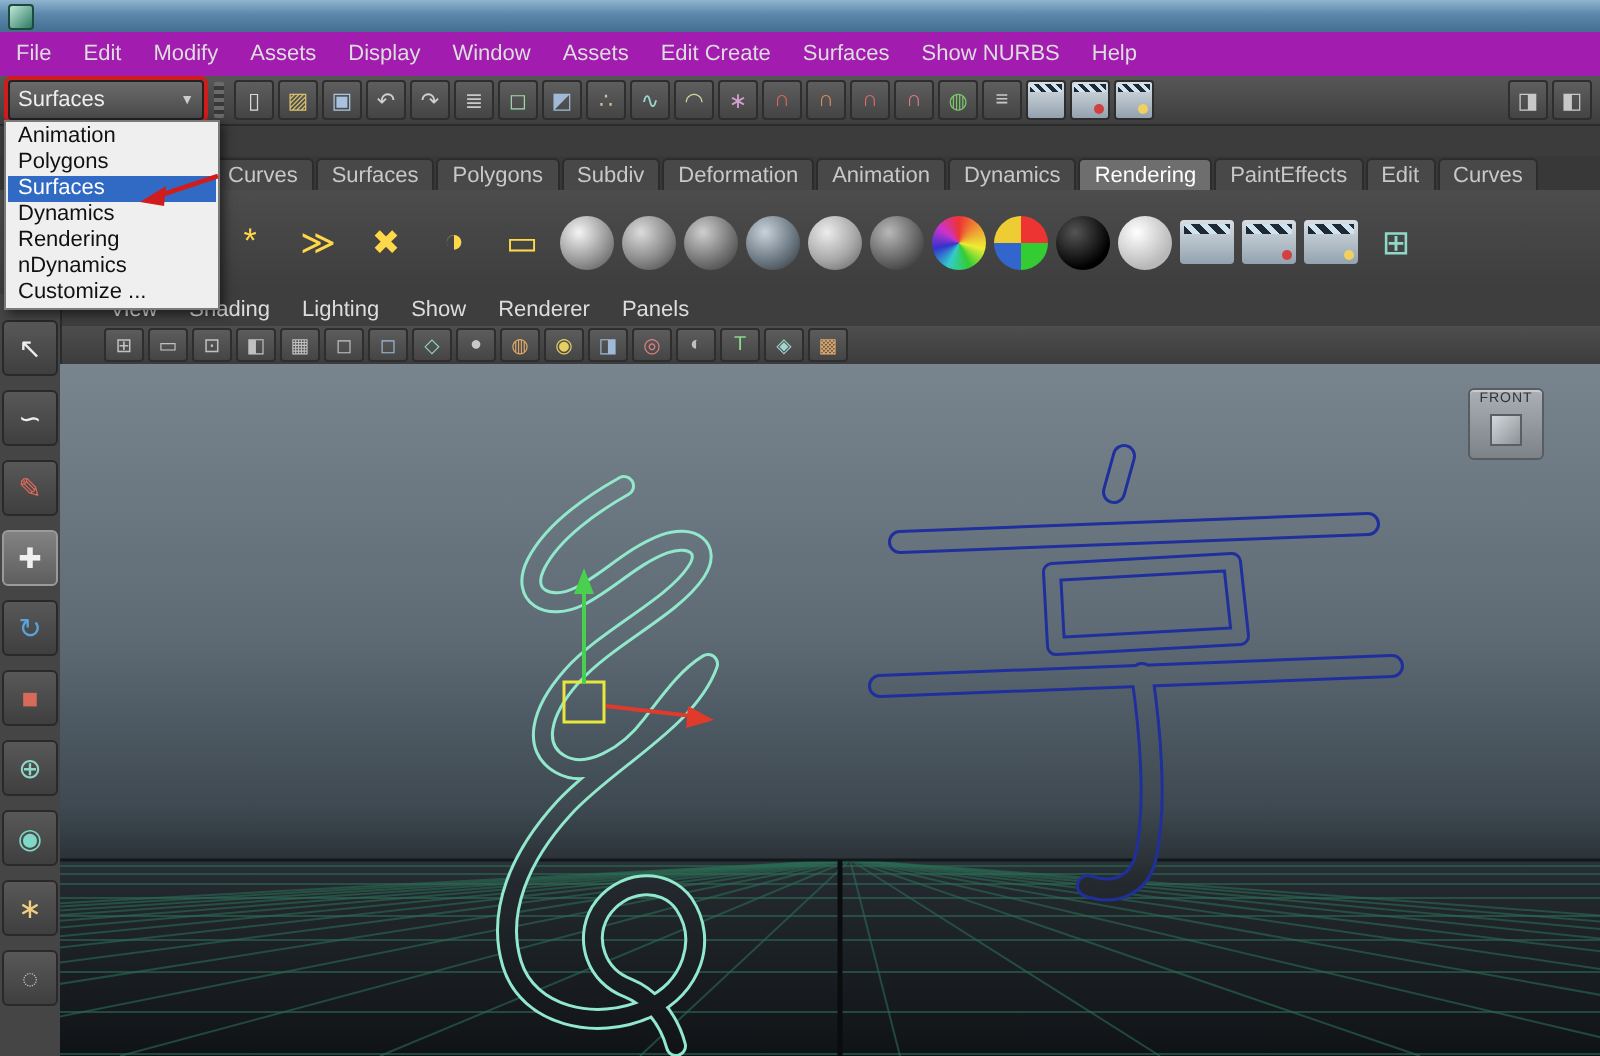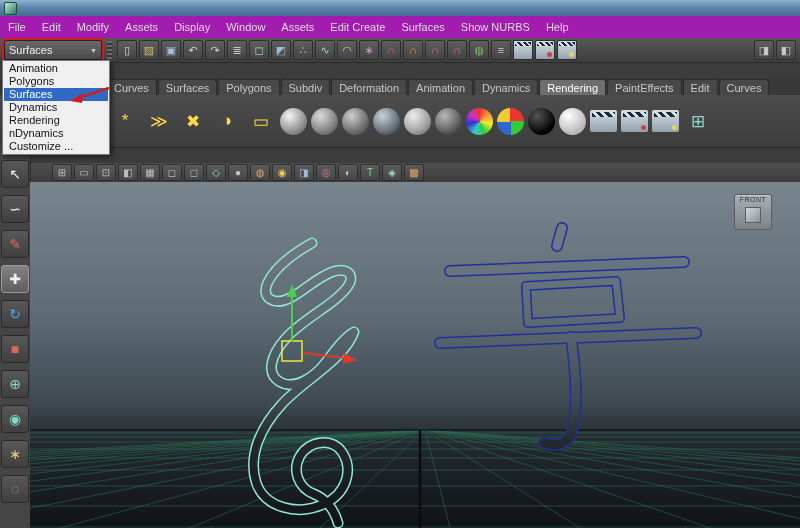--- a/index.html
+++ b/index.html
@@ -299,20 +299,29 @@
         <span></span>
       </div>
       <div class="shicon clapbig cog">
         <span></span>
       </div>
       <div class="shicon" style="color: rgb(143, 216, 200);">
         <span>⊞</span>
       </div>
     </div>
 
+  <div class="panelmenu">
+
+  <span class="pm-item">View</span>
+      <span class="pm-item">Shading</span>
+      <span class="pm-item">Lighting</span>
+      <span class="pm-item">Show</span>
+      <span class="pm-item">Renderer</span>
+      <span class="pm-item">Panels</span>
+    </div>
 
   <div class="paneltools">
 
   <div class="picon" style="color: rgb(192, 192, 192);">
         <span>⊞</span>
       </div>
       <div class="picon" style="color: rgb(192, 192, 192);">
         <span>▭</span>
       </div>
       <div class="picon" style="color: rgb(192, 192, 192);">

